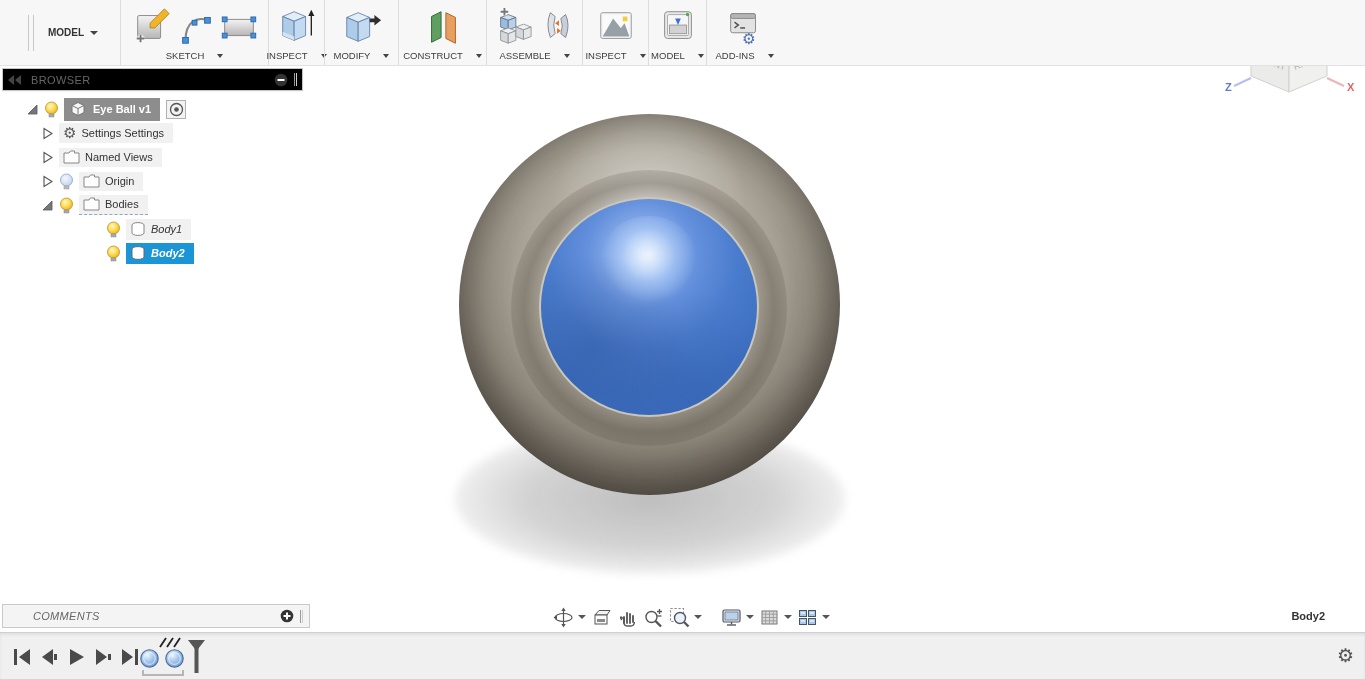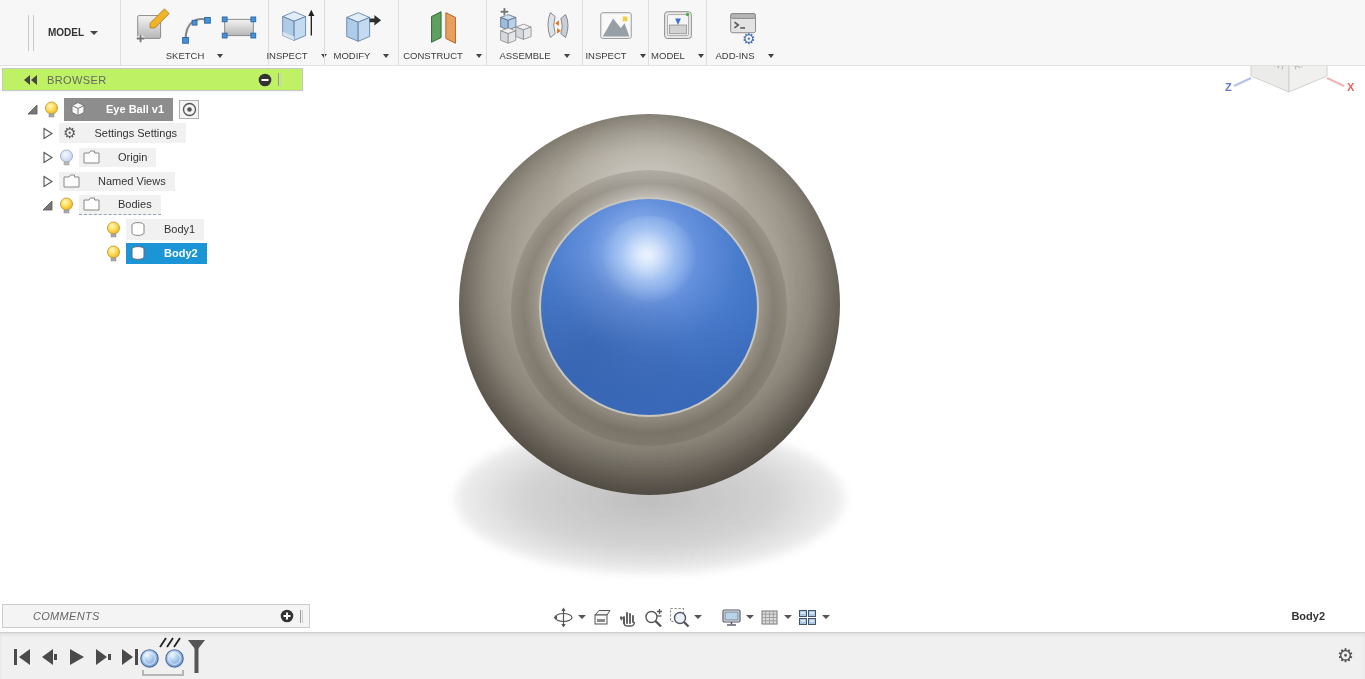--- a/index.html
+++ b/index.html
@@ -21,28 +21,28 @@
   .tb-btn { display:flex; align-items:center; justify-content:center; cursor:pointer; }
   .tb-label { font-size:9.5px; color:#3c3c3c; display:flex; align-items:center; gap:13px;
     cursor:pointer; white-space:nowrap; }
   .tb-label .caret { border-left-width:3.5px; border-right-width:3.5px; border-top-width:4px; }
 
   
   .viewcube { position:absolute; right:8px; top:2px; z-index:8; opacity:0.85; }
 
   
   .browser-panel { position:absolute; left:2px; top:68px; width:301px; z-index:6; }
-  .panel-header { height:23px; background:#bef264; border:1px solid #c6c6c6;
-    display:flex; align-items:center; padding:0 21px; box-shadow:0 1px 2px rgba(0,0,0,0.05); }
+  .panel-header { height:23px; background:#000000; border:1px solid #c6c6c6;
+    display:flex; align-items:center; padding:0 5px; box-shadow:0 1px 2px rgba(0,0,0,0.05); }
   .panel-title { font-size:11px; color:#666; letter-spacing:0.4px; margin-left:9px; flex:1; }
   .hdr-grip { width:3px; height:13px; border-left:1px solid #999; border-right:1px solid #ccc; margin-left:6px; }
   .tree { padding-top:6px; }
   .tree-row { height:24px; display:flex; align-items:center; gap:5px; cursor:default; }
-  .lvl0 { padding-left:24px; } .lvl1 { padding-left:39px; } .lvl2 { padding-left:104px; }
-  .chip { background:#f1f1f1; display:flex; align-items:center; gap:18px;
+  .lvl0 { padding-left:24px; } .lvl1 { padding-left:39px; } .lvl2 { padding-left:104px;font-style:italic; }
+  .chip { background:#f1f1f1; display:flex; align-items:center; gap:5px;
     padding:2px 9px 3px 4px; font-size:11px; color:#333; }
   .chip-root { background:#8d8d8d; color:#fff; font-weight:bold; }
   .chip-selected { background:#1b95d6; color:#fff; font-weight:bold; }
   .chip-dashed { border-bottom:1px dashed #8fa6c2; }
   .radio-box { width:20px; height:19px; border:1px solid #b0b0b0; background:#f3f3f3;
     display:flex; align-items:center; justify-content:center; margin-left:1px; }
   .gear-glyph { font-size:15px; color:#5a5a5a; line-height:1; }
 
   
   .shadow { position:absolute; left:455px; top:424px; width:390px; height:150px;
@@ -374,41 +374,41 @@
       <span class="chip">
         <span class="gear-glyph">⚙</span>
         <span>Settings Settings</span>
       </span>
     </div>
 
     <div class="tree-row lvl1">
       <svg width="13" height="13" viewBox="0 0 13 13">
         <polygon points="3,1.5 11,6.5 3,11.5" fill="#fdfdfd" stroke="#555" stroke-width="1.1"></polygon>
         </svg>
+      <span class="chip">
+        <svg width="17" height="14" viewBox="0 0 17 14">
+          <path d="M1,3 h5 l1.5,-2 h4 l0,2 h4.5 v10 h-15 z" fill="#fdfdfd" stroke="#888"></path>
+          </svg>
+        <span>Named Views</span>
+      </span>
+    </div>
+
+    <div class="tree-row lvl1">
+      <svg width="13" height="13" viewBox="0 0 13 13">
+        <polygon points="3,1.5 11,6.5 3,11.5" fill="#fdfdfd" stroke="#555" stroke-width="1.1"></polygon>
+        </svg>
       <svg width="15" height="17" viewBox="0 0 15 17">
         <circle cx="7.5" cy="7" r="6" fill="url(#gBulbOff)" stroke="#8aa0c0" stroke-width="0.8"></circle>
         <rect x="5" y="13" width="5" height="3" fill="#bbb" stroke="#999" stroke-width="0.5"></rect>
         </svg>
       <span class="chip">
         <svg width="17" height="14" viewBox="0 0 17 14">
           <path d="M1,3 h5 l1.5,-2 h4 l0,2 h4.5 v10 h-15 z" fill="#fdfdfd" stroke="#888"></path>
           </svg>
         <span>Origin</span>
-      </span>
-    </div>
-
-    <div class="tree-row lvl1">
-      <svg width="13" height="13" viewBox="0 0 13 13">
-        <polygon points="3,1.5 11,6.5 3,11.5" fill="#fdfdfd" stroke="#555" stroke-width="1.1"></polygon>
-        </svg>
-      <span class="chip">
-        <svg width="17" height="14" viewBox="0 0 17 14">
-          <path d="M1,3 h5 l1.5,-2 h4 l0,2 h4.5 v10 h-15 z" fill="#fdfdfd" stroke="#888"></path>
-          </svg>
-        <span>Named Views</span>
       </span>
     </div>
 
     <div class="tree-row lvl1">
       <svg width="13" height="13" viewBox="0 0 13 13">
         <polygon points="11,2 11,11 2,11" fill="#777" stroke="#555" stroke-width="0.8"></polygon>
         </svg>
       <svg width="15" height="17" viewBox="0 0 15 17">
         <circle cx="7.5" cy="7" r="6" fill="url(#gBulb)" stroke="#b8912a" stroke-width="0.8"></circle>
         <rect x="5" y="13" width="5" height="3" fill="#aaa" stroke="#888" stroke-width="0.5"></rect>

